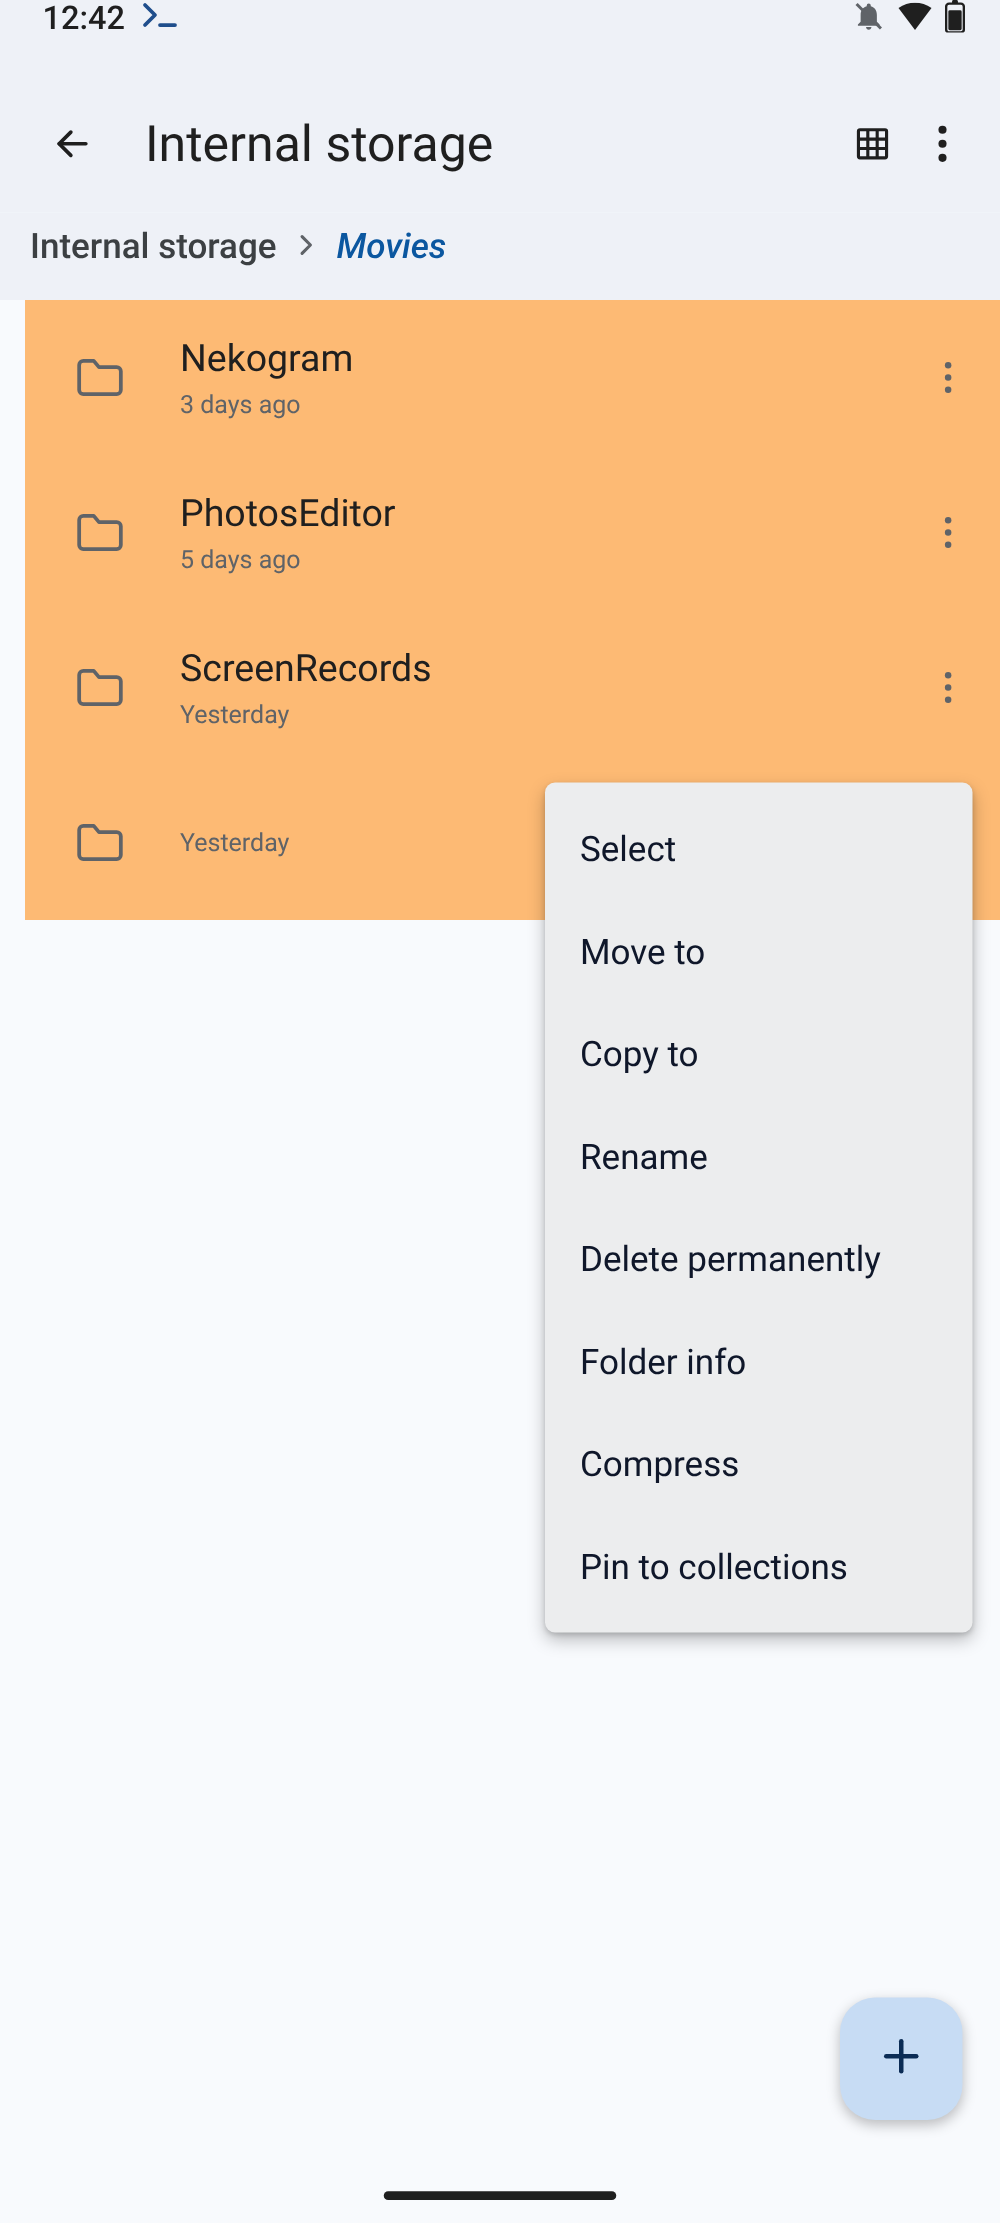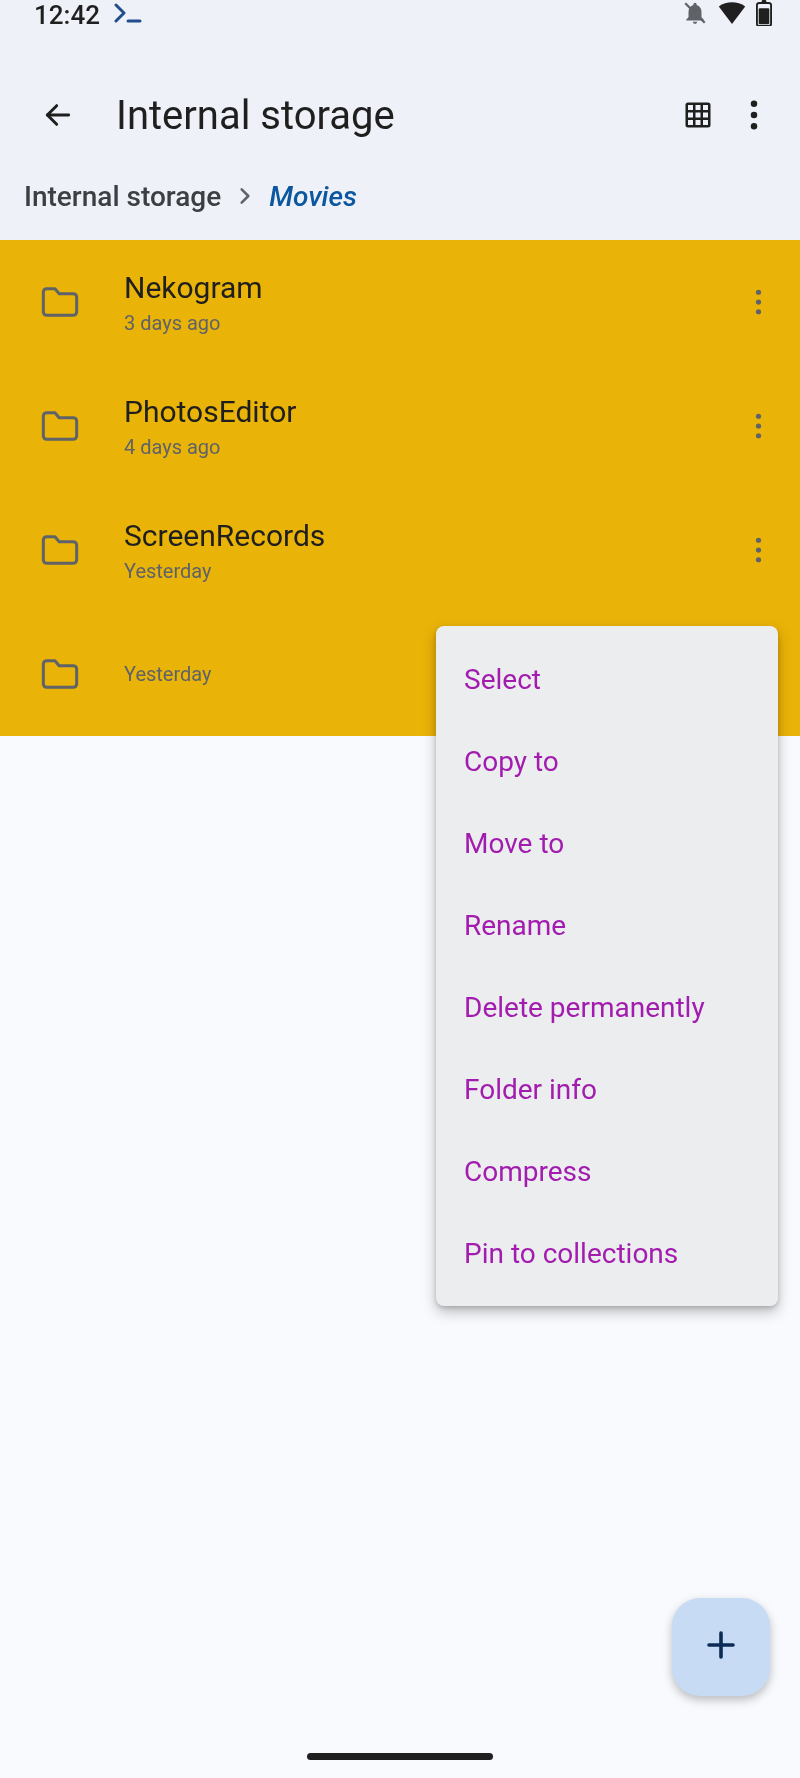--- a/index.html
+++ b/index.html
@@ -58,21 +58,21 @@
     align-items: center;
     gap: 14px;
     font-size: 28px;
     font-weight: 500;
     color: #3c4043;
     border-bottom: 1px solid #eef1f7;
   }
   .breadcrumb .current { color: #0b57a0; font-style: italic; }
 
   
-  .list { background: #eab308; }
+  .list { background: #fdba74; margin-left: 20px; }
   .row {
     height: 124px;
     display: flex;
     align-items: center;
     padding: 0 12px 0 34px;
   }
   .row .folder-ic { width: 52px; display:flex; align-items:center; justify-content:center; }
   .row .texts { flex: 1; padding-left: 38px; display:flex; flex-direction:column; gap:6px; }
   .row .name { font-size: 30px; font-weight: 400; color:#1f1f1f; }
   .row .meta { font-size: 20px; color:#5f6368; }
@@ -88,21 +88,21 @@
     border-radius: 8px;
     box-shadow: 0 6px 14px rgba(0,0,0,.25), 0 2px 4px rgba(0,0,0,.15);
     padding: 12px 0;
   }
   .menu-item {
     height: 82px;
     display: flex;
     align-items: center;
     padding: 0 28px;
     font-size: 28px;
-    color:#a21caf;
+    color:#0f172a;
     text-align:center;
   }
 
   
   .fab {
     position: absolute;
     right: 30px;
     bottom: 82px;
     width: 98px;
     height: 98px;
@@ -217,21 +217,21 @@
   </div>
 
   <div class="row">
     <div class="folder-ic">
       <svg width="40" height="34" viewBox="0 0 24 20" fill="none" stroke="#5f6368" stroke-width="1.8" stroke-linejoin="round">
         <path d="M2 4a2 2 0 0 1 2-2h5l2.5 3H20a2 2 0 0 1 2 2v9a2 2 0 0 1-2 2H4a2 2 0 0 1-2-2V4z"></path>
       </svg>
     </div>
     <div class="texts">
       <div class="name">PhotosEditor</div>
-      <div class="meta">4 days ago</div>
+      <div class="meta">5 days ago</div>
     </div>
     <div class="more">
       <svg width="7" height="26" viewBox="0 0 6 24" fill="#5f6368">
         <circle cx="3" cy="3" r="2.4"></circle>
           <circle cx="3" cy="12" r="2.4"></circle>
           <circle cx="3" cy="21" r="2.4"></circle>
       </svg>
     </div>
   </div>
 
@@ -269,22 +269,22 @@
           <circle cx="3" cy="12" r="2.4"></circle>
           <circle cx="3" cy="21" r="2.4"></circle>
       </svg>
     </div>
   </div>
 
 </div>
 
 <div class="menu">
   <div class="menu-item">Select</div>
+  <div class="menu-item">Move to</div>
   <div class="menu-item">Copy to</div>
-  <div class="menu-item">Move to</div>
   <div class="menu-item">Rename</div>
   <div class="menu-item">Delete permanently</div>
   <div class="menu-item">Folder info</div>
   <div class="menu-item">Compress</div>
   <div class="menu-item">Pin to collections</div>
 </div>
 
 <div class="fab">
   <span>
     <svg width="36" height="36" viewBox="0 0 24 24" fill="none" stroke="#0b2c55" stroke-width="2.4" stroke-linecap="round">

